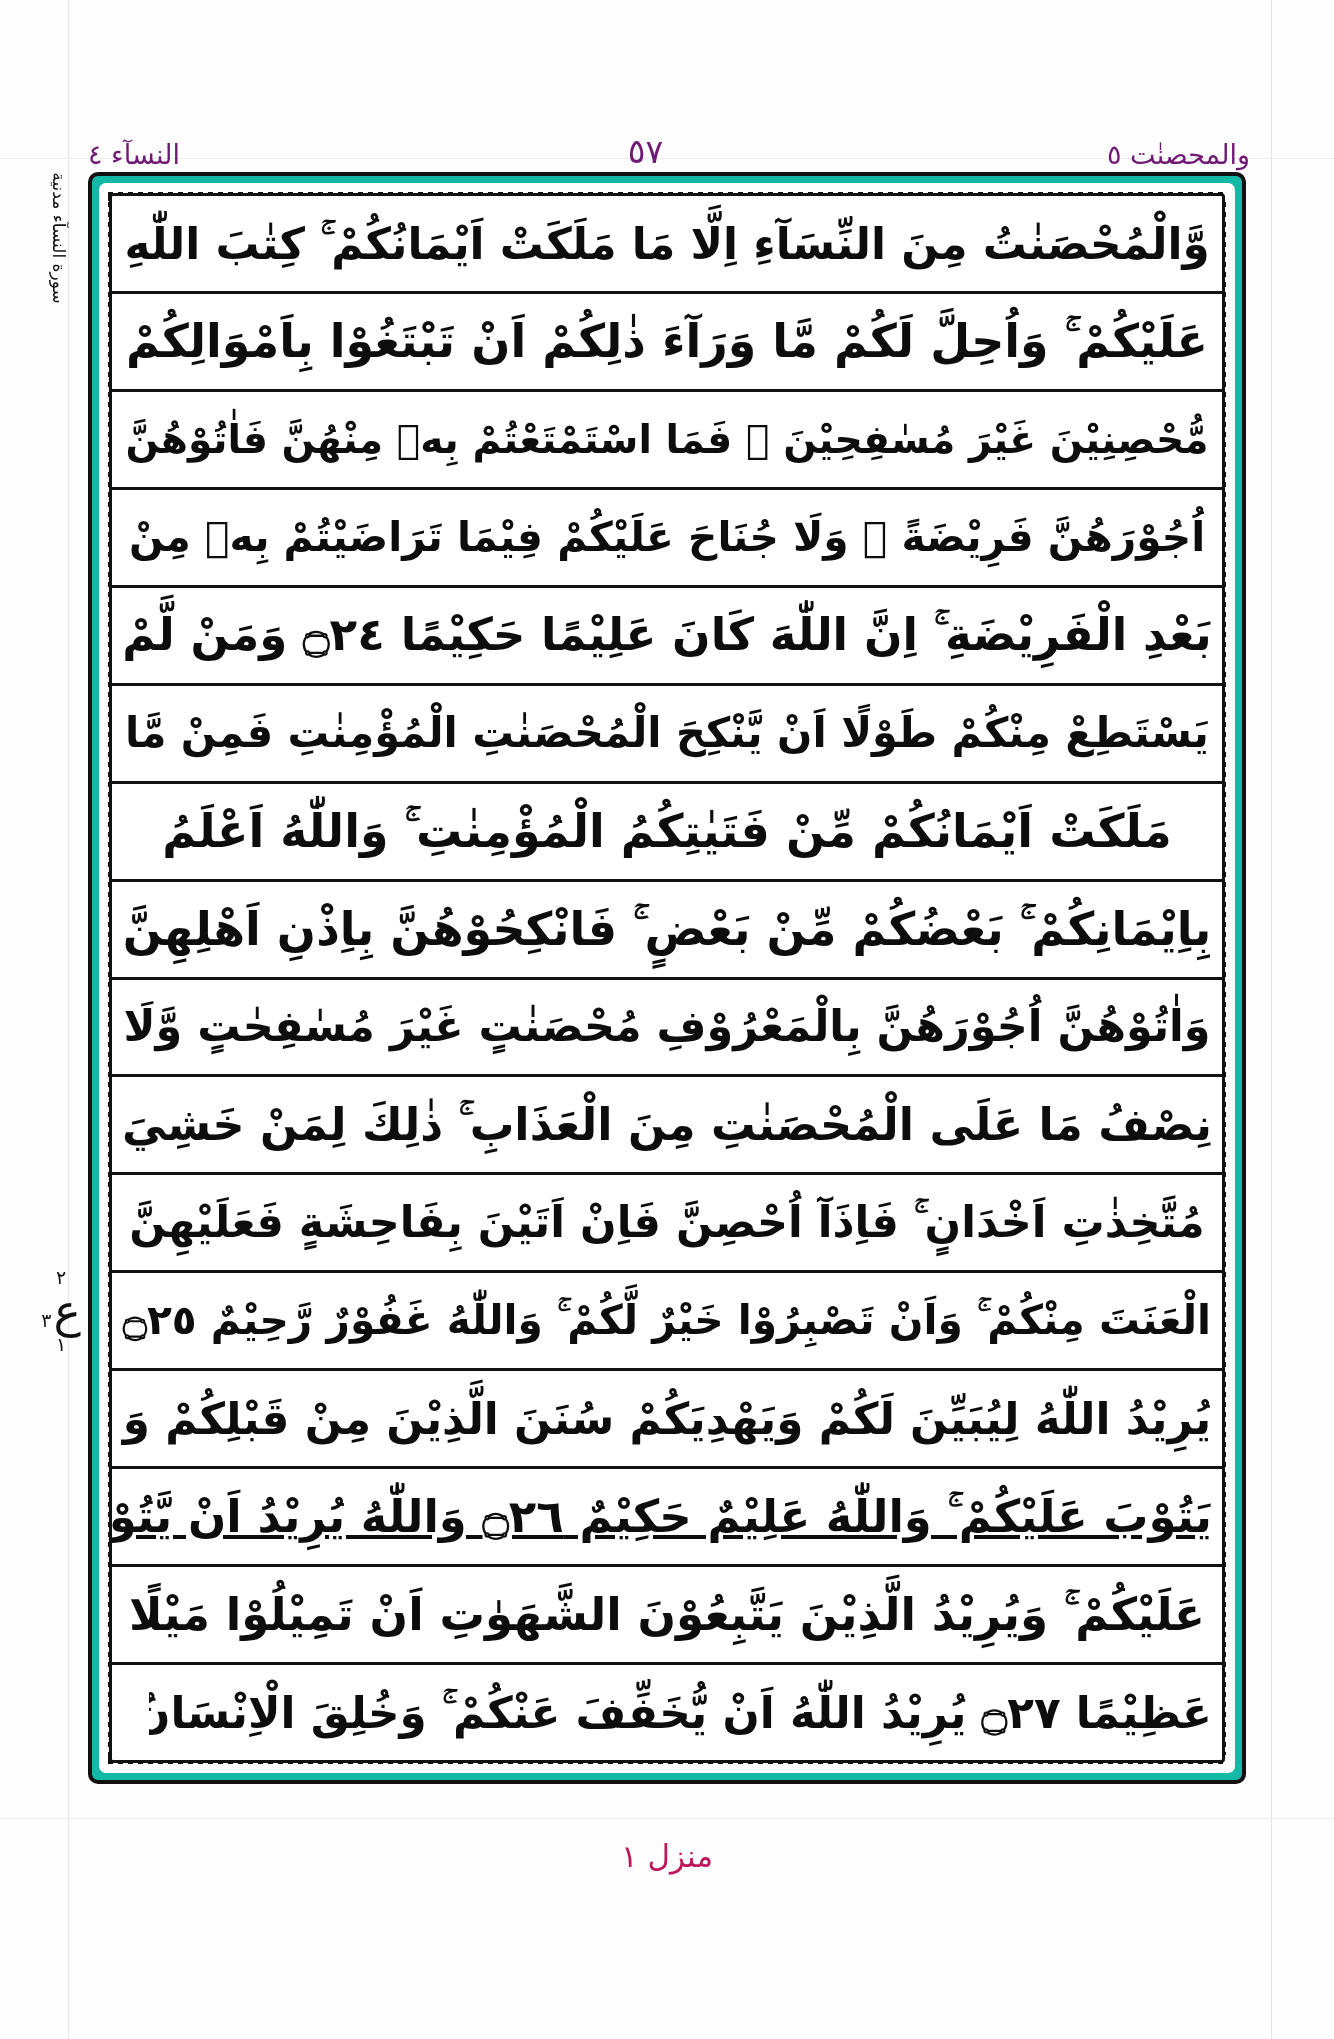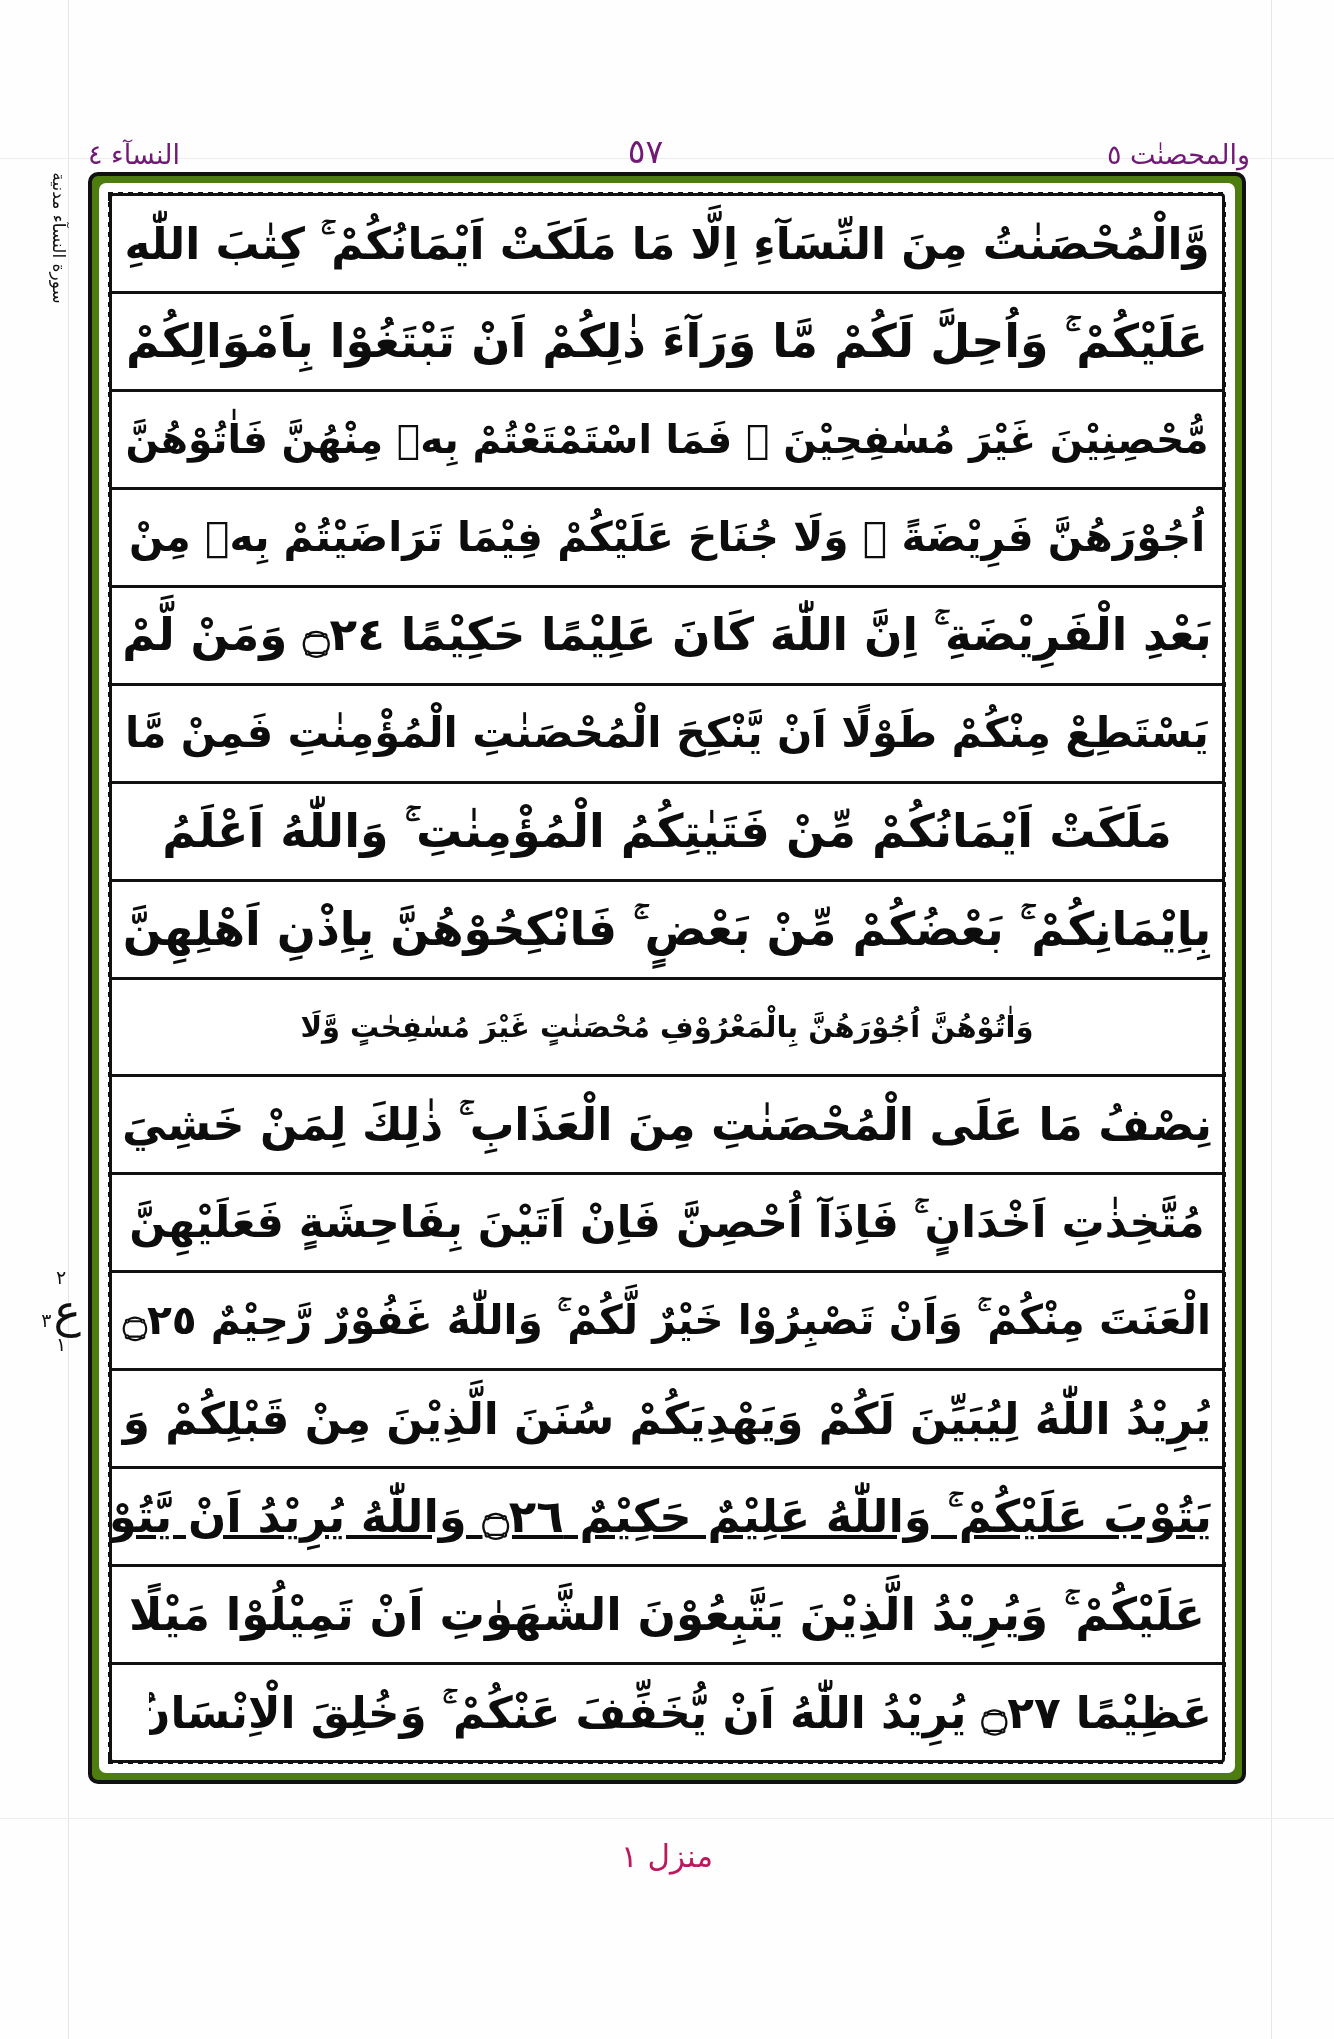--- a/index.html
+++ b/index.html
@@ -70,21 +70,21 @@
   #text-frame {
     position: absolute;
     top: 172px;
     left: 88px;
     width: 1158px;
     height: 1612px;
     box-sizing: border-box;
     border: 4px solid #111;
     border-radius: 10px;
     padding: 5px;
-    background: #4d7c0f;
+    background: #14b8a6;
   }
   #frame-beaded {
     position: absolute;
     inset: 7px;
     border-radius: 7px;
     box-sizing: border-box;
     border: 9px solid transparent;
     
     background:
       repeating-linear-gradient(to right, #111 0 5px, #fff 5px 10px) top    /100% 9px no-repeat,
@@ -266,21 +266,21 @@
         <div class="ayah-line">
           <span class="ayah-text" style="font-size: 41.5px;">يَسْتَطِعْ مِنْكُمْ طَوْلًا اَنْ يَّنْكِحَ الْمُحْصَنٰتِ الْمُؤْمِنٰتِ فَمِنْ مَّا</span>
         </div>
         <div class="ayah-line">
           <span class="ayah-text" style="font-size: 46px;">مَلَكَتْ اَيْمَانُكُمْ مِّنْ فَتَيٰتِكُمُ الْمُؤْمِنٰتِ ۚ وَاللّٰهُ اَعْلَمُ</span>
         </div>
         <div class="ayah-line">
           <span class="ayah-text" style="font-size: 46px;">بِاِيْمَانِكُمْ ۚ بَعْضُكُمْ مِّنْ بَعْضٍ ۚ فَانْكِحُوْهُنَّ بِاِذْنِ اَهْلِهِنَّ</span>
         </div>
         <div class="ayah-line">
-          <span class="ayah-text" style="font-size: 29px;">وَاٰتُوْهُنَّ اُجُوْرَهُنَّ بِالْمَعْرُوْفِ مُحْصَنٰتٍ غَيْرَ مُسٰفِحٰتٍ وَّلَا</span>
+          <span class="ayah-text" style="font-size: 43px;">وَاٰتُوْهُنَّ اُجُوْرَهُنَّ بِالْمَعْرُوْفِ مُحْصَنٰتٍ غَيْرَ مُسٰفِحٰتٍ وَّلَا</span>
         </div>
         <div class="ayah-line">
           <span class="ayah-text" style="font-size: 44.5px;">نِصْفُ مَا عَلَى الْمُحْصَنٰتِ مِنَ الْعَذَابِ ۚ ذٰلِكَ لِمَنْ خَشِيَ</span>
         </div>
         <div class="ayah-line">
           <span class="ayah-text" style="font-size: 43px;">مُتَّخِذٰتِ اَخْدَانٍ ۚ فَاِذَآ اُحْصِنَّ فَاِنْ اَتَيْنَ بِفَاحِشَةٍ فَعَلَيْهِنَّ</span>
         </div>
         <div class="ayah-line">
           <span class="ayah-text" style="font-size: 40.75px; text-align: center;">الْعَنَتَ مِنْكُمْ ۚ وَاَنْ تَصْبِرُوْا خَيْرٌ لَّكُمْ ۚ وَاللّٰهُ غَفُوْرٌ رَّحِيْمٌ ۝٢٥</span>
         </div>

